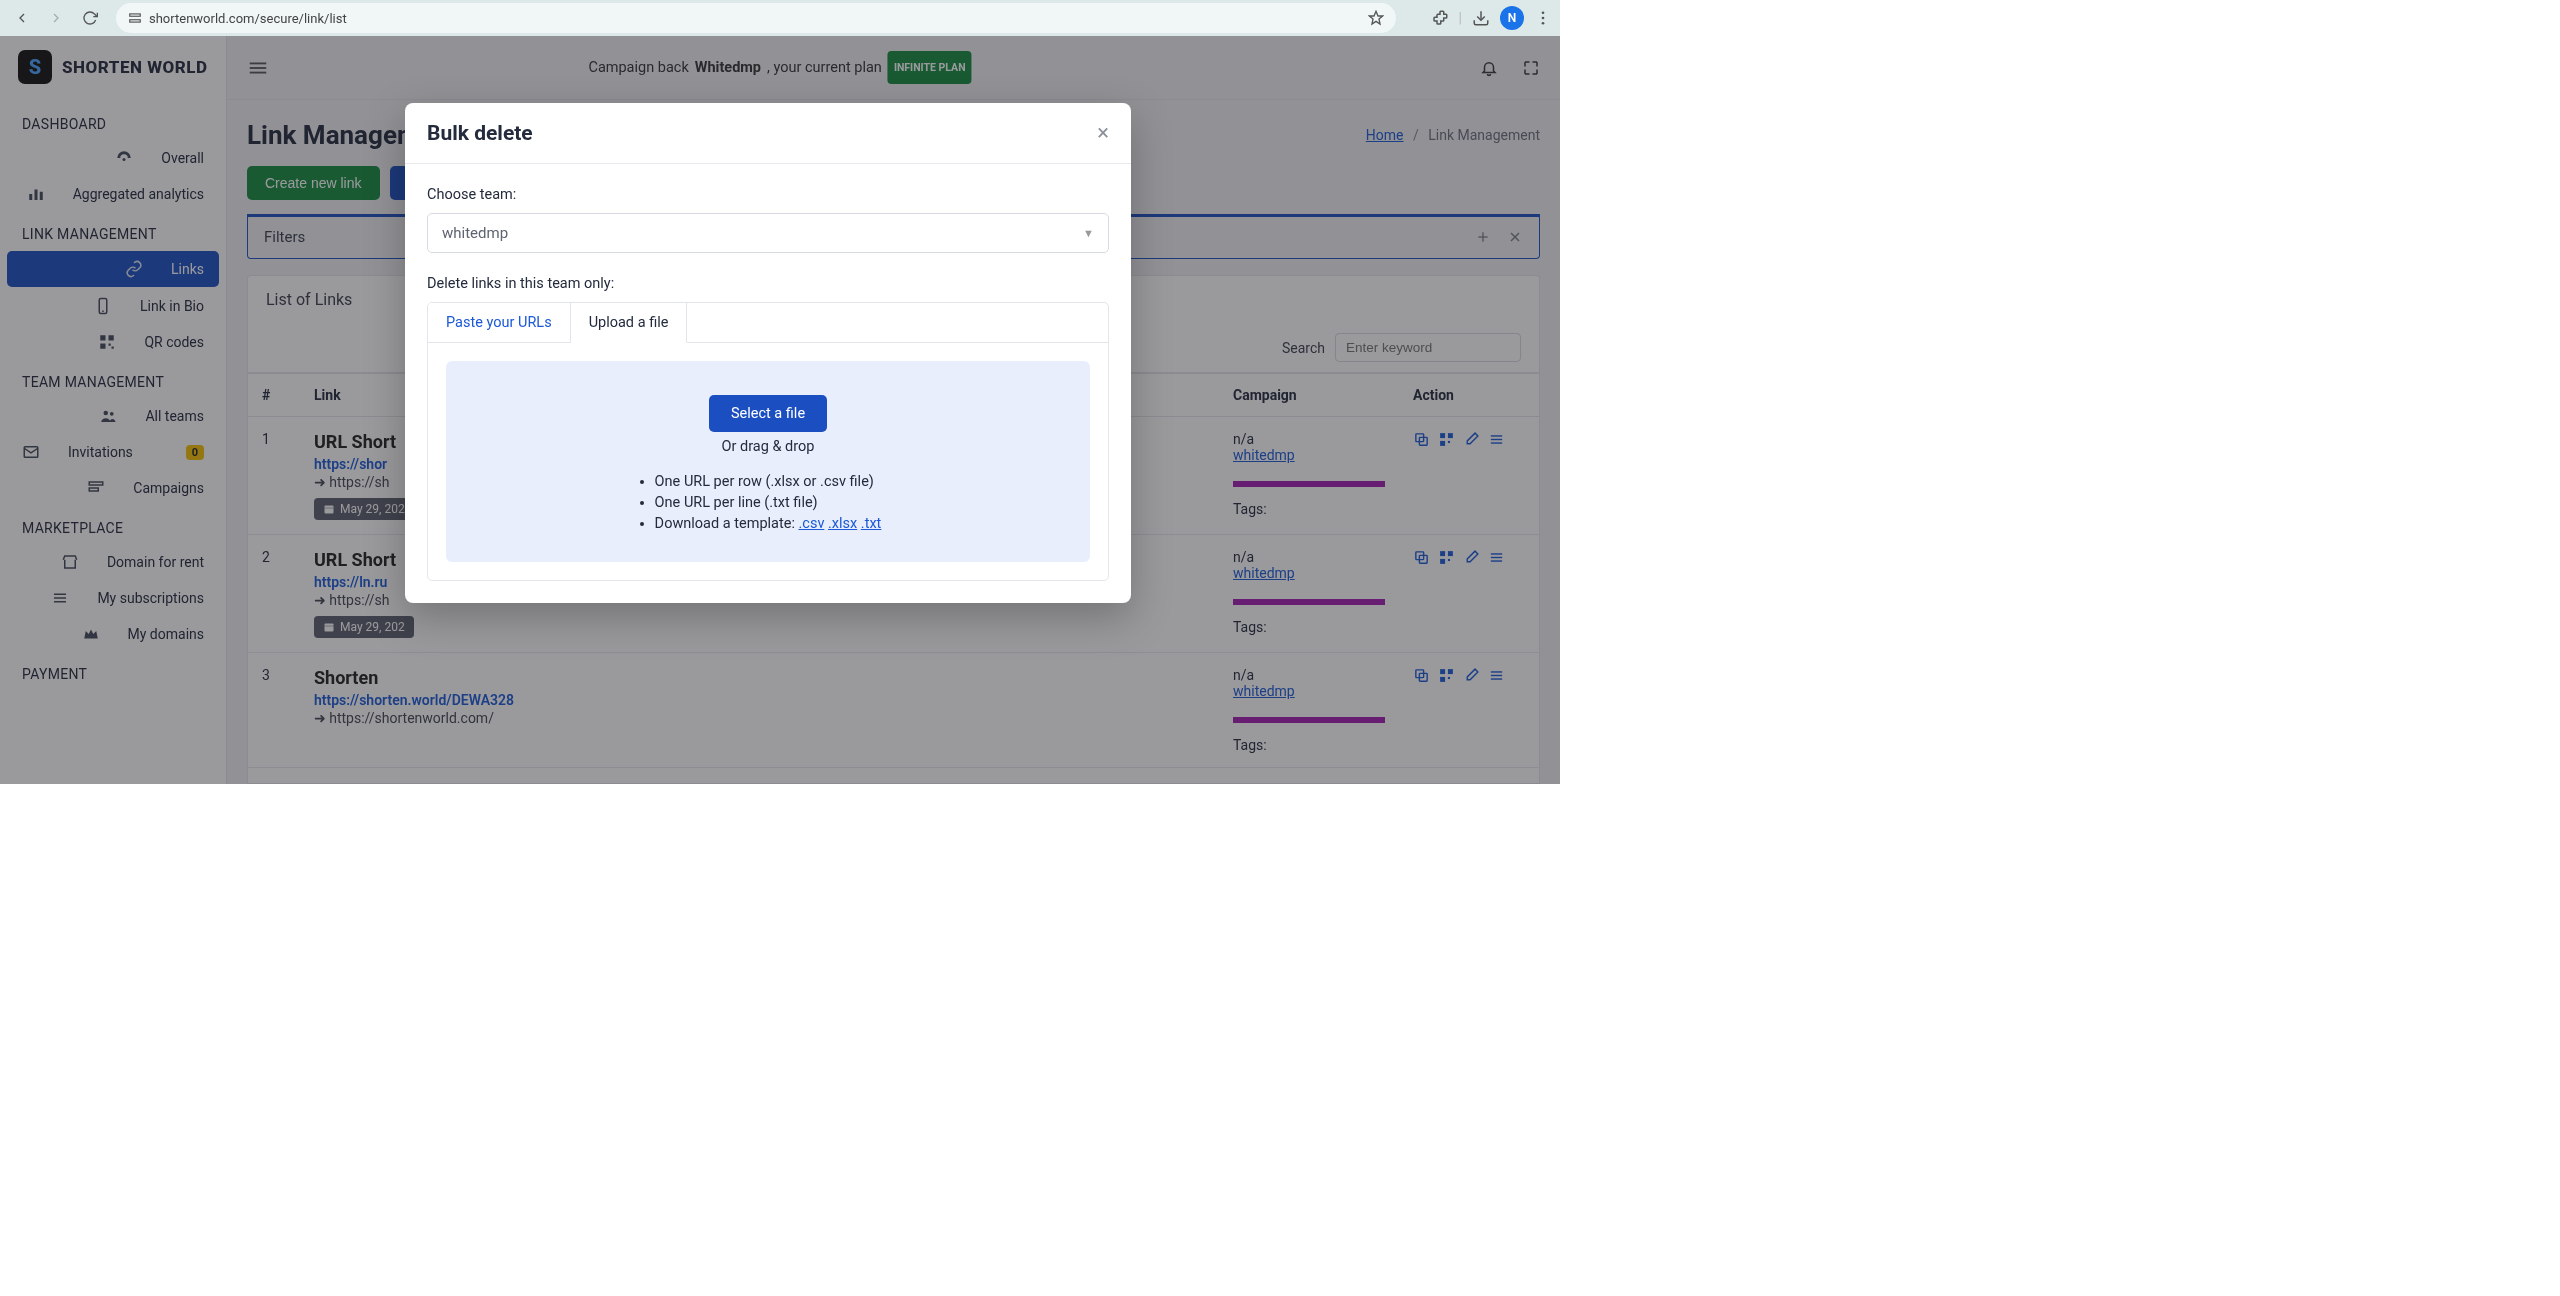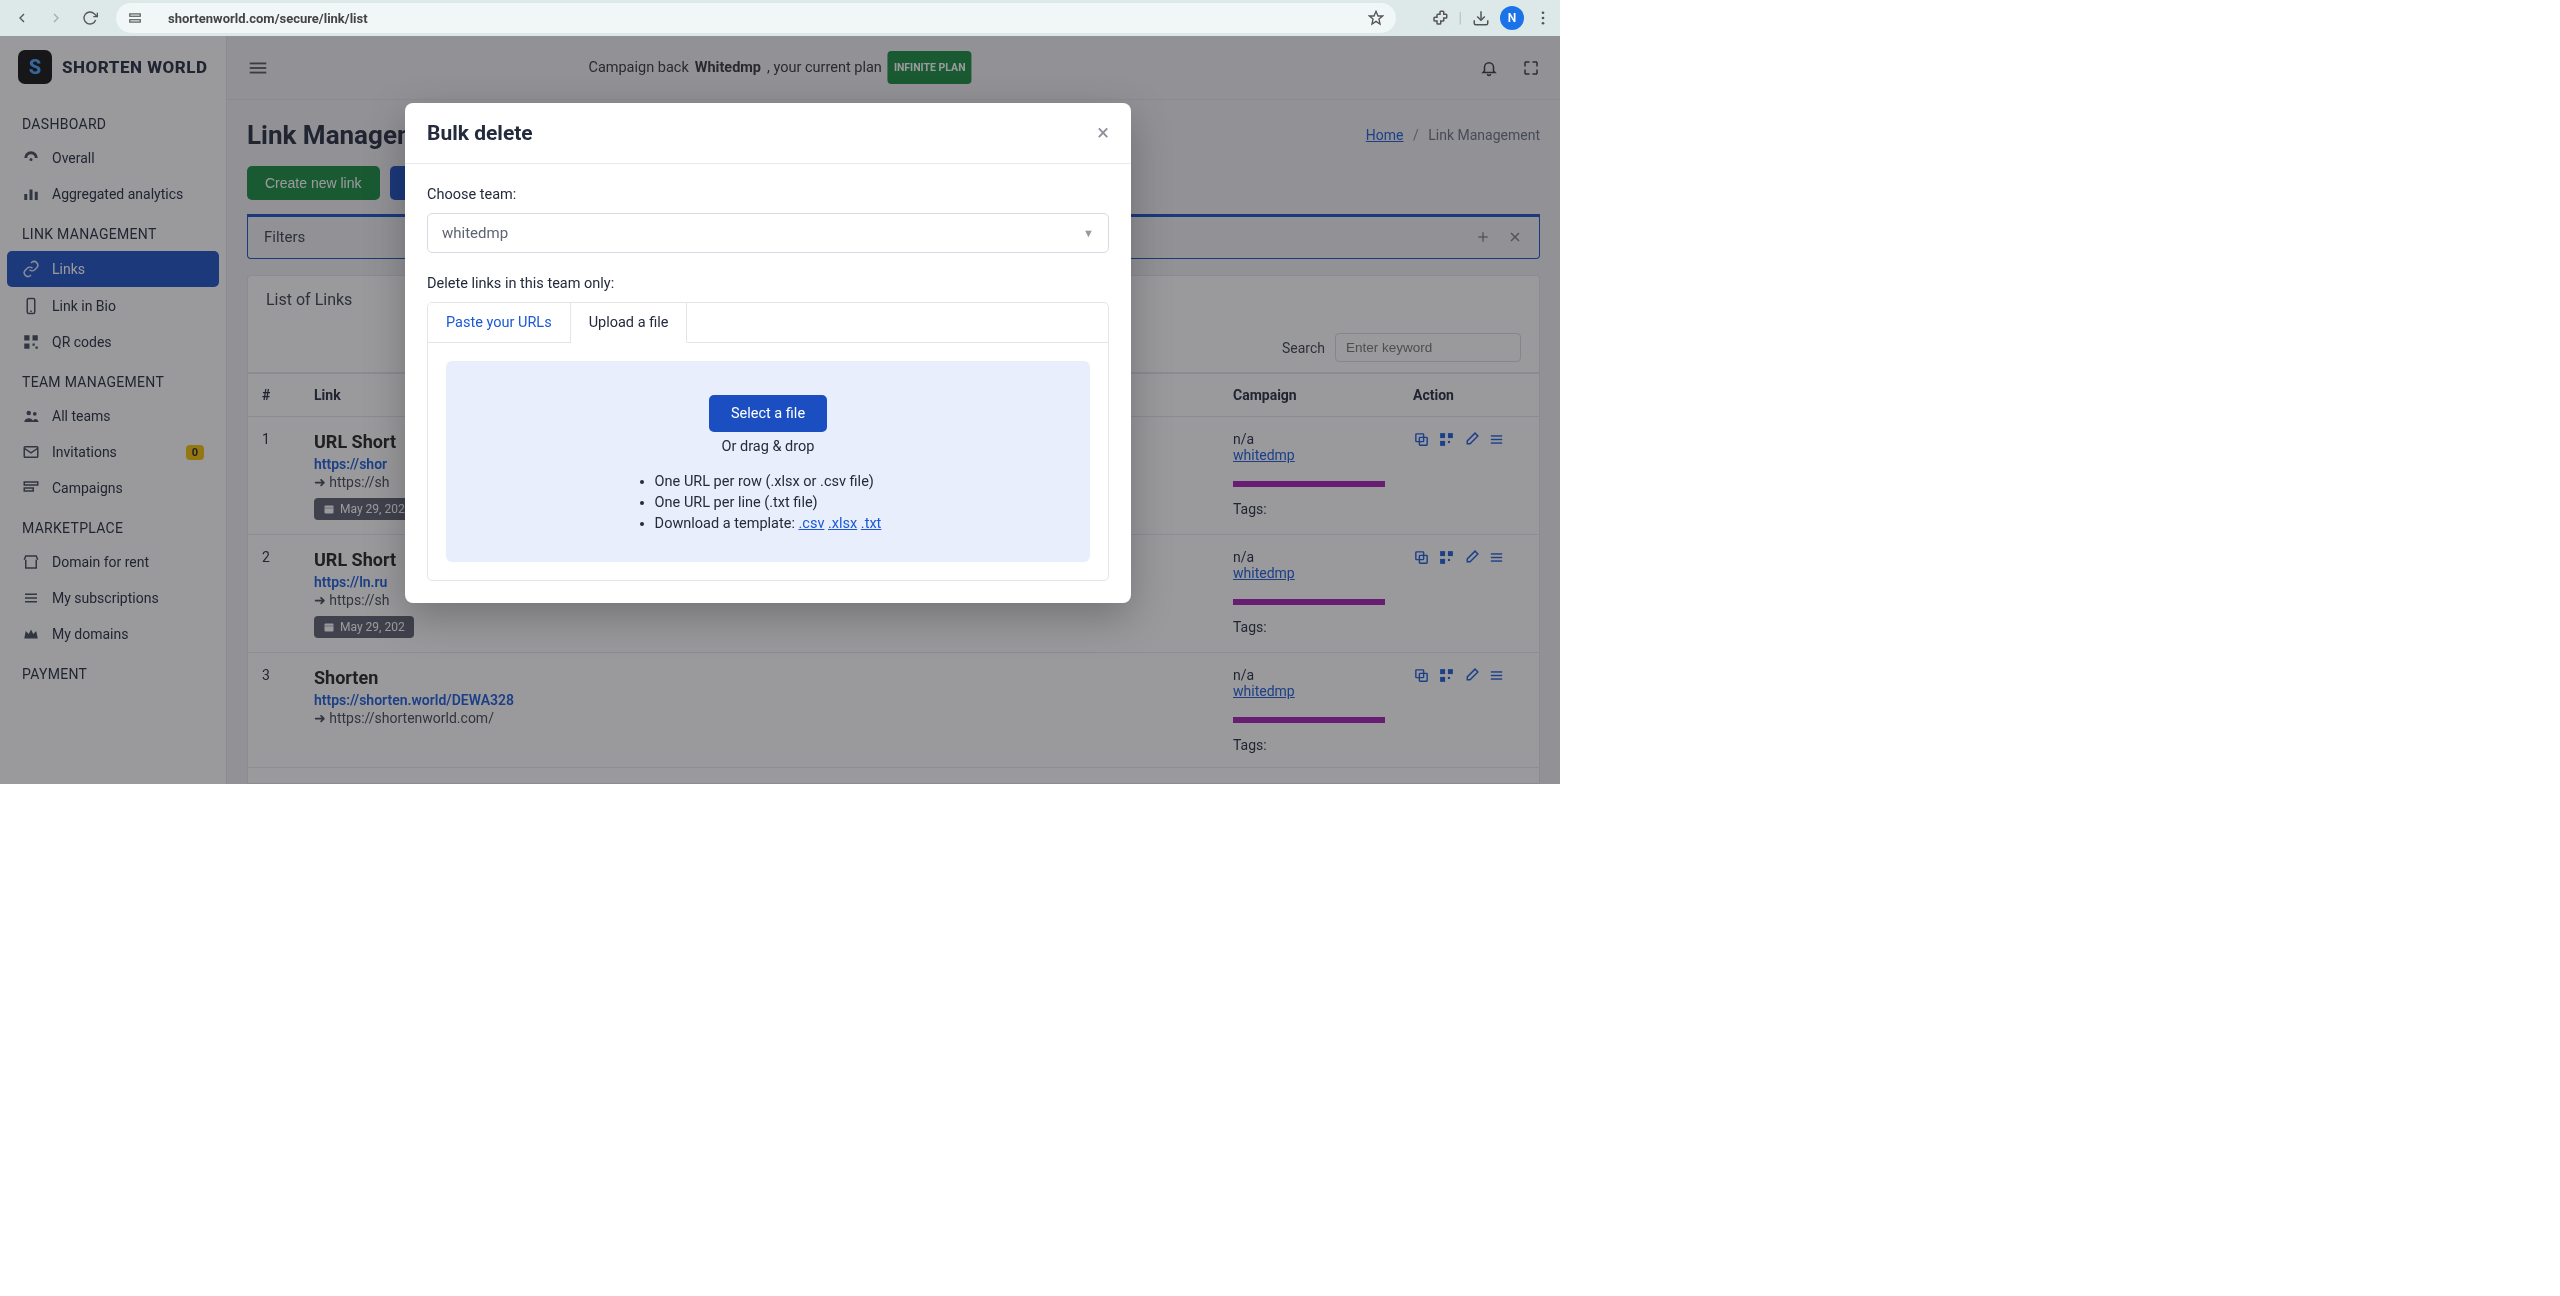--- a/index.html
+++ b/index.html
@@ -31,24 +31,23 @@
 }
 .chrome-btn svg { width: 16px; height: 16px; }
 .addr-wrap {
   flex: 1;
   background: #f0f7f6;
   border-radius: 18px;
   height: 30px;
   display: flex;
   align-items: center;
   padding: 0 12px;
-  gap: 26px;
+  gap: 7px;
   margin: 0 6px;
   max-width: 1280px;
-  font-weight: bold;
 }
 .addr-text { flex: 1; color: #444; font-size: 13px; }
 .chrome-right { display: flex; align-items: center; gap: 10px; margin-left: auto; }
 .avatar-circ {
   width: 24px; height: 24px; border-radius: 50%;
   background: #1a73e8; color: #fff;
   display: flex; align-items: center; justify-content: center;
   font-size: 12px; font-weight: 600;
 }
 
@@ -78,26 +77,27 @@
 .brand-name { font-weight: 800; letter-spacing: 0.5px; font-size: 17px; }
 
 .side-section-title {
   padding: 14px 22px 8px;
   font-size: 14px;
   font-weight: 400;
   letter-spacing: 0.3px;
   color: #242b3c;
 }
 .side-item {
-  display: flex; align-items: center; gap: 12px;
+  display: flex; align-items: center; gap: 28px;
   padding: 9px 22px;
   color: #232b3d;
   cursor: pointer;
   font-size: 14px;
   position: relative;
+  justify-content: flex-end;
 }
 .side-item svg { width: 18px; height: 18px; flex-shrink: 0; opacity: 0.85; }
 .side-item.active {
   background: #1b4fc1;
   color: #fff;
   border-radius: 5px;
   margin: 1px 7px;
   padding: 9px 15px;
 }
 .side-item .badge-yellow {

